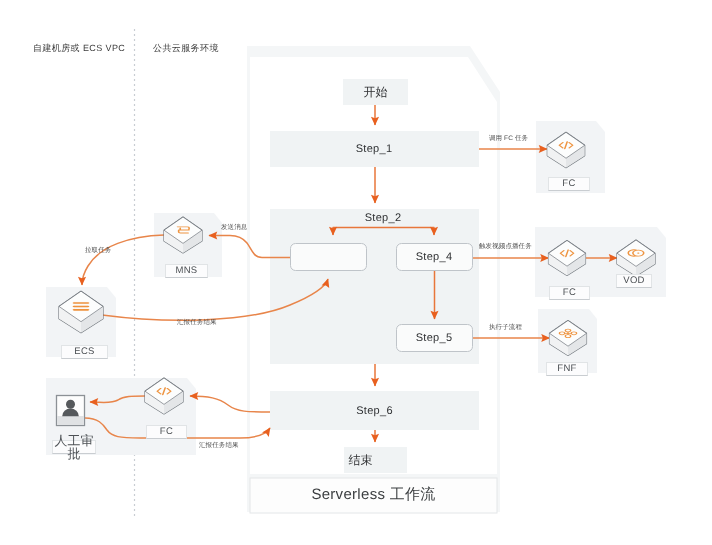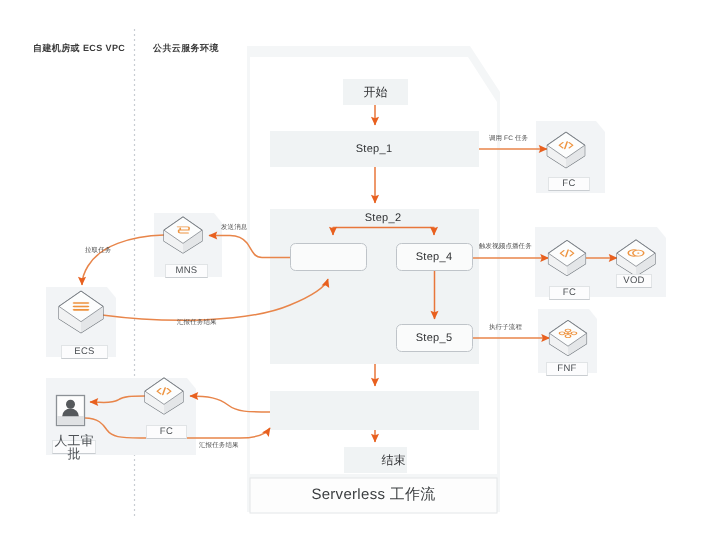--- a/index.html
+++ b/index.html
@@ -1,21 +1,21 @@
 <!DOCTYPE html>
 <html><head>
 <meta charset="utf-8">
 <style>
   html,body{margin:0;padding:0;}
   body{width:712px;height:545px;background:#ffffff;
        font-family:"Liberation Sans","DejaVu Sans",sans-serif;overflow:hidden;
        -webkit-font-smoothing:antialiased;text-rendering:geometricPrecision;}
   #stage{position:relative;width:712px;height:545px;background:#fff;}
   .abs{position:absolute;}
-  .zone-label{font-size:9px;font-weight:bold;color:#3b3b3b;letter-spacing:.4px;white-space:nowrap;}
+  .zone-label{font-size:9px;font-weight:normal;color:#3b3b3b;letter-spacing:.4px;white-space:nowrap;}
     .edge-label{font-size:6.5px;color:#4a4a4a;white-space:nowrap;letter-spacing:.1px;line-height:1;}
   .svc-name{font-size:9.5px;color:#4d5155;letter-spacing:.3px;text-align:center;line-height:1;}
   .step-txt{font-size:11px;color:#2f3133;letter-spacing:.3px;}
   .cjkb{font-weight:normal;font-size:12px;letter-spacing:0;}
   .footer-txt{font-size:15px;color:#3b3e40;letter-spacing:.3px;}
   .ctr{display:flex;align-items:center;justify-content:center;}
     .plate{height:14px;display:flex;align-items:center;justify-content:center;
          background:#FCFCFD;border:1px solid #E1E4E6;border-bottom-color:#C9CDD1;box-sizing:border-box;margin-top:10px;}
   .cjk7{font-size:13px;letter-spacing:0;}
   svg{display:block;overflow:visible;}
@@ -216,20 +216,23 @@
   </div>
   <div class="abs ctr" style="left:270px;top:205px;width:226px;height:25px">
     <span class="step-txt">Step_2</span>
   </div>
   <div class="abs ctr" style="left:396px;top:243px;width:76px;height:28px">
     <span class="step-txt">Step_4</span>
   </div>
   <div class="abs ctr" style="left:396px;top:324px;width:76px;height:28px">
     <span class="step-txt">Step_5</span>
   </div>
-  <div class="abs ctr" style="left:360px;top:447px;width:67px;height:26px">
+  <div class="abs ctr" style="left:270px;top:391px;width:209px;height:39px">
+    <span class="step-txt">Step_6</span>
+  </div>
+  <div class="abs ctr" style="left:327px;top:447px;width:67px;height:26px">
     <span class="step-txt cjkb">结束</span>
   </div>
   <div class="abs ctr" style="left:250px;top:478px;width:247px;height:35px">
     <span class="footer-txt">Serverless 工作流</span>
   </div>
 
 </div>
 
 </body></html>

